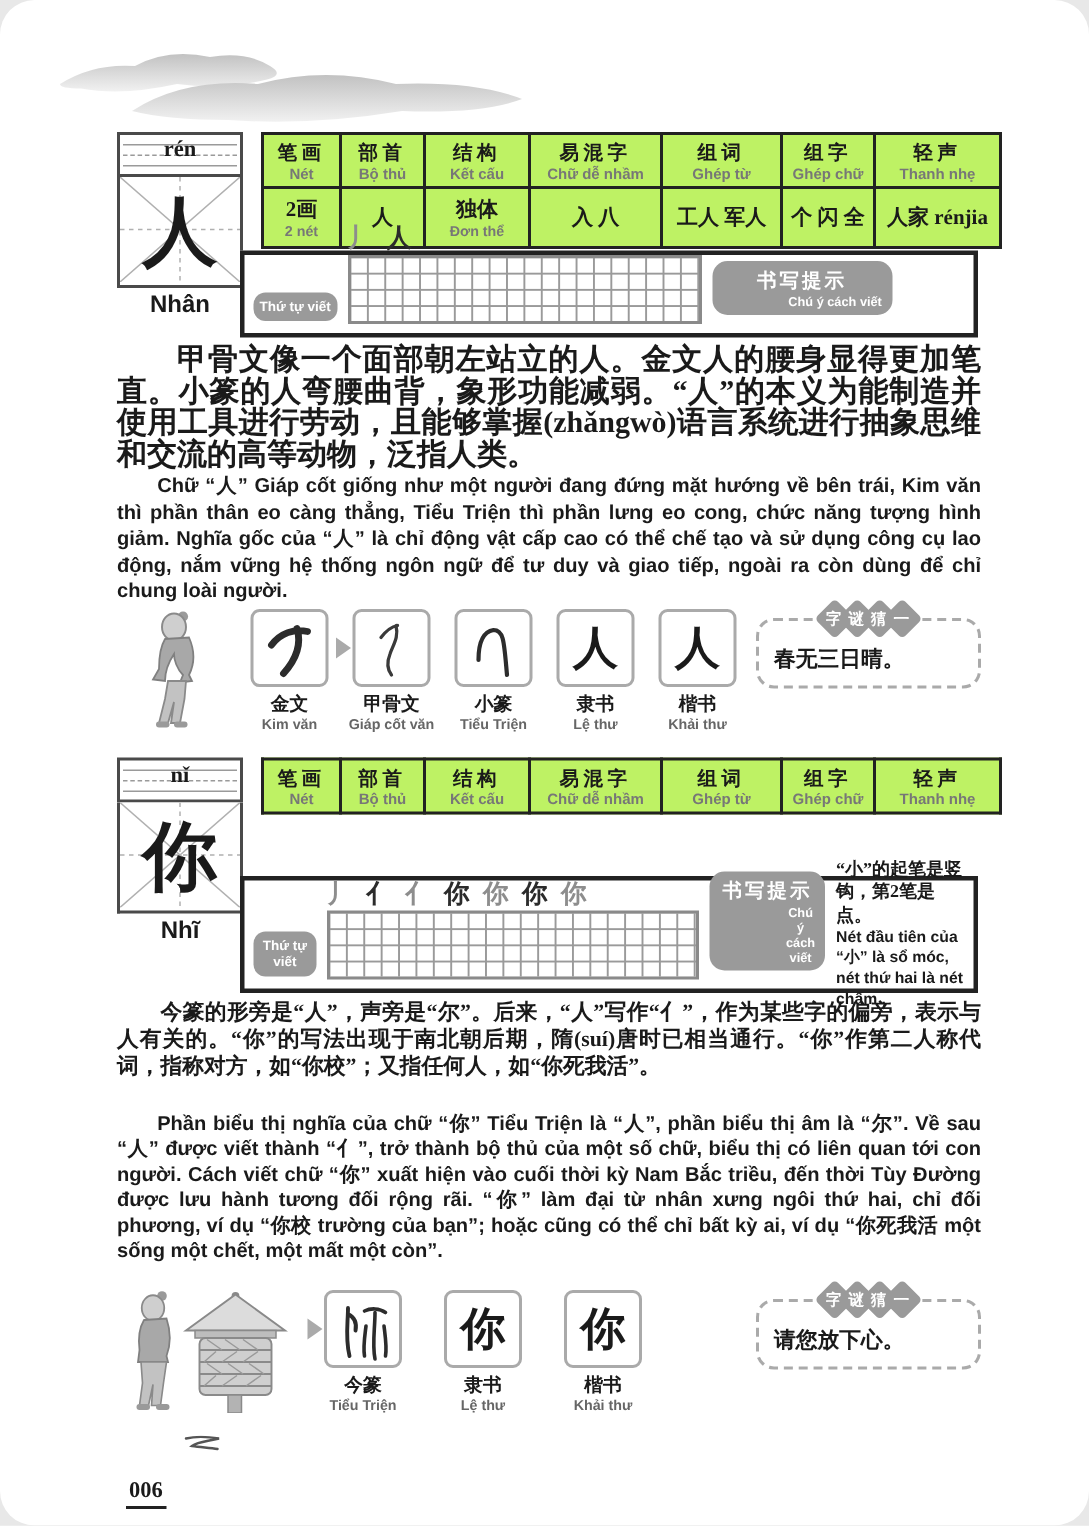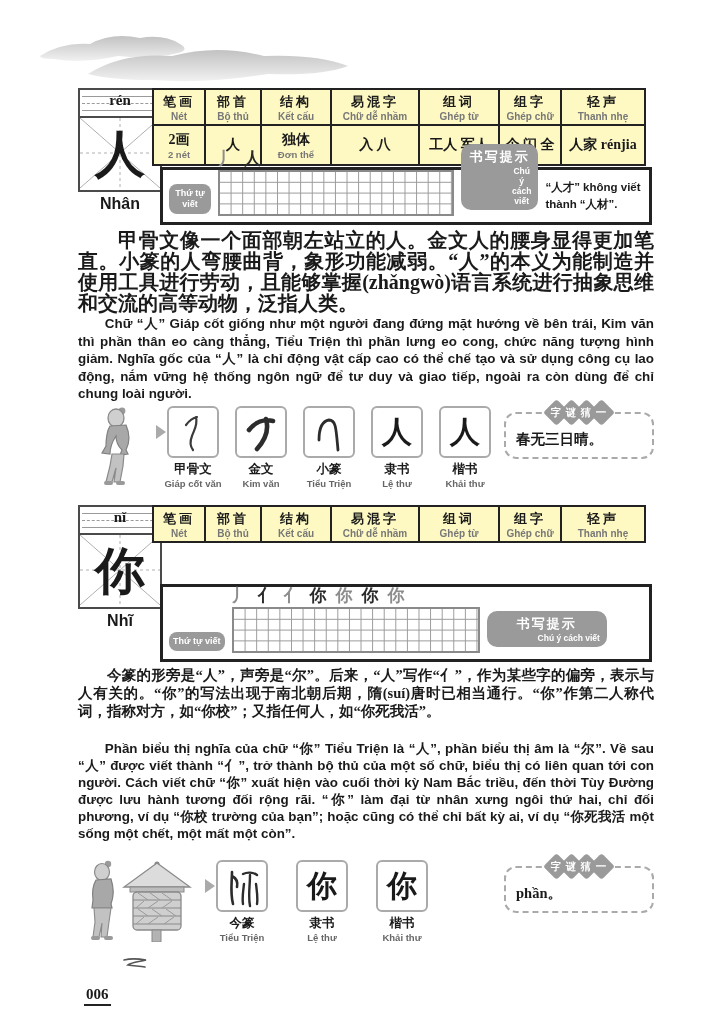--- a/index.html
+++ b/index.html
@@ -1,37 +1,37 @@
 <!DOCTYPE html>
 <html><head>
 <meta charset="utf-8">
 <style>
   html,body{margin:0;padding:0;background:#e8e8e8;}
   .page{position:relative;width:726px;height:1017px;background:#ffffff;margin:0 auto;
-        font-family:"Liberation Sans",sans-serif;color:#1a1a1a;overflow:hidden;}
+        font-family:"Liberation Sans",sans-serif;color:#1a1a1a;overflow:hidden;border-radius:23px;}
 
   
   .clouds{position:absolute;left:32px;top:26px;}
 
   
   .char-card{position:absolute;left:78px;width:84px;}
   .card1{top:88px;} .card2{top:505px;}
   .pinyin-box{border:2px solid #4a4a4a;height:26px;position:relative;background:#fff;}
   .pline{position:absolute;left:2px;right:2px;height:0;border-top:1px solid #9a9a9a;}
   .pline.dash{border-top-style:dashed;}
   .pinyin-text{position:absolute;left:0;right:0;top:2px;text-align:center;
         font-size:15px;font-weight:bold;font-family:"Liberation Serif",serif;}
   .hanzi-box{border:2px solid #4a4a4a;border-top:none;height:72px;position:relative;background:#fff;}
   .hanzi-box svg{position:absolute;left:0;top:0;}
   .hanzi-char{position:absolute;left:0;right:0;top:4px;text-align:center;font-size:50px;
         line-height:64px;font-weight:bold;font-family:"Liberation Serif","DejaVu Serif",serif;}
   .card-label{text-align:center;font-weight:bold;font-size:16px;margin-top:3px;}
 
   
-  .vocab-table{position:absolute;left:152px;width:492px;border-collapse:collapse;table-layout:fixed;background:#fef9c3;}
+  .vocab-table{position:absolute;left:174px;width:492px;border-collapse:collapse;table-layout:fixed;background:#bef264;}
   .table1{top:88px;} .table2{top:505px;}
   .vocab-table td{border:2px solid #222;text-align:center;padding:1px 0;vertical-align:middle;}
   .th-cn{display:block;font-size:13px;font-weight:bold;letter-spacing:3px;
         font-family:"Liberation Serif","DejaVu Serif",serif;}
   .th-vn{display:block;font-size:10px;color:#777;font-weight:bold;}
   .val-cn{display:block;font-size:14px;font-weight:bold;white-space:nowrap;
         font-family:"Liberation Serif","DejaVu Serif",serif;}
   .val-vn{display:block;font-size:9.5px;color:#777;font-weight:bold;text-align:center;}
   .hrow td{height:32px;} .vrow td{height:36px;}
 
@@ -213,56 +213,55 @@
         <span>丿</span>
         <span>人</span>
       </div>
       <div class="write-grid grid1"></div>
     </div>
     <div class="tip-badge">
       <span class="tb-cn">书写提示</span>
       <span class="tb-vn">Chú ý cách viết</span>
     </div>
     <div class="tip-text">
-      <div>“人才” không viết thành “人材”.</div>
     </div>
   </div>
 
   <div class="para para-cn p1cn">甲骨文像一个面部朝左站立的人。金文人的腰身显得更加笔直。小篆的人弯腰曲背，象形功能减弱。“人”的本义为能制造并使用工具进行劳动，且能够掌握(zhǎngwò)语言系统进行抽象思维和交流的高等动物，泛指人类。</div>
   <div class="para p1vn">Chữ “人” Giáp cốt giống như một người đang đứng mặt hướng về bên trái, Kim văn thì phần thân eo càng thẳng, Tiểu Triện thì phần lưng eo cong, chức năng tượng hình giảm. Nghĩa gốc của “人” là chỉ động vật cấp cao có thể chế tạo và sử dụng công cụ lao động, nắm vững hệ thống ngôn ngữ để tư duy và giao tiếp, ngoài ra còn dùng để chỉ chung loài người.</div>
 
   <div class="evo-row evo1">
     <div class="evo-illu" style="left:14px">
       <svg width="52" height="80" viewBox="0 0 52 80">
         <circle cx="30" cy="5" r="3.4" fill="#9a9a9a"></circle>
         <ellipse cx="24" cy="12" rx="8" ry="9" fill="#cfcfcf" stroke="#8a8a8a" stroke-width="1.3"></ellipse>
         <path d="M18,20 L34,19 C38,28 38,36 34,44 L36,48 L28,49 L30,44 C26,40 24,34 24,30 C20,36 18,42 18,48 L10,47 L14,40 C14,32 15,25 18,20 Z" fill="#a8a8a8" stroke="#808080" stroke-width="1.2"></path>
         <path d="M20,48 L32,48 L31,60 L28,76 L22,76 L24,62 L20,76 L14,76 L18,60 Z" fill="#c2c2c2" stroke="#8a8a8a" stroke-width="1.2"></path>
         <rect x="12" y="75" width="9" height="4" rx="2" fill="#9a9a9a"></rect>
         <rect x="24" y="75" width="9" height="4" rx="2" fill="#9a9a9a"></rect>
       </svg>
     </div>
     <div class="evo-boxes">
       <div class="evo-item">
+        <div class="evo-box">
+          <svg width="44" height="44" viewBox="0 0 44 44">
+              <path d="M10,20 C16,12 25,9 34,11 M27,9 C30,19 27,29 18,39" fill="none" stroke="#2c2c2c" stroke-width="4.6" stroke-linecap="round"></path>
+            </svg>
+        </div>
+        <div class="evo-cn">金文</div>
+        <div class="evo-vn">Kim văn</div>
+      </div>
+      <div class="evo-item">
         <div class="evo-box with-arrow">
           <svg width="44" height="44" viewBox="0 0 44 44">
               <path d="M26,7 C21,8 18,11 15,15 M25,7 C27,15 23,20 21,26 C19,31 19,36 22,40" fill="none" stroke="#3a3a3a" stroke-width="2.2" stroke-linecap="round"></path>
             </svg>
         </div>
         <div class="evo-cn">甲骨文</div>
         <div class="evo-vn">Giáp cốt văn</div>
-      </div>
-      <div class="evo-item">
-        <div class="evo-box">
-          <svg width="44" height="44" viewBox="0 0 44 44">
-              <path d="M10,20 C16,12 25,9 34,11 M27,9 C30,19 27,29 18,39" fill="none" stroke="#2c2c2c" stroke-width="4.6" stroke-linecap="round"></path>
-            </svg>
-        </div>
-        <div class="evo-cn">金文</div>
-        <div class="evo-vn">Kim văn</div>
       </div>
       <div class="evo-item">
         <div class="evo-box">
           <svg width="44" height="44" viewBox="0 0 44 44">
               <path d="M12,30 C12,17 16,11 22,10 C29,10 29,18 31,40" fill="none" stroke="#2c2c2c" stroke-width="2.8" stroke-linecap="round"></path>
             </svg>
         </div>
         <div class="evo-cn">小篆</div>
         <div class="evo-vn">Tiểu Triện</div>
       </div>
@@ -373,20 +372,24 @@
         <span>你</span>
         <span>你</span>
         <span>你</span>
         <span>你</span>
       </div>
       <div class="write-grid grid2"></div>
     </div>
     <div class="tip-badge">
       <span class="tb-cn">书写提示</span>
       <span class="tb-vn">Chú ý cách viết</span>
+    </div>
+    <div class="tip-text">
+      <div class="tip-cn">“小”的起笔是竖钩，第2笔是点。</div>
+      <div>Nét đầu tiên của “小” là sổ móc, nét thứ hai là nét chấm ,</div>
     </div>
   </div>
 
   <div class="para para-cn p2cn">今篆的形旁是“人”，声旁是“尔”。后来，“人”写作“亻”，作为某些字的偏旁，表示与人有关的。“你”的写法出现于南北朝后期，隋(suí)唐时已相当通行。“你”作第二人称代词，指称对方，如“你校”；又指任何人，如“你死我活”。</div>
   <div class="para p2vn">Phần biểu thị nghĩa của chữ “你” Tiểu Triện là “人”, phần biểu thị âm là “尔”. Về sau “人” được viết thành “亻”, trở thành bộ thủ của một số chữ, biểu thị có liên quan tới con người. Cách viết chữ “你” xuất hiện vào cuối thời kỳ Nam Bắc triều, đến thời Tùy Đường được lưu hành tương đối rộng rãi. “你” làm đại từ nhân xưng ngôi thứ hai, chỉ đối phương, ví dụ “你校 trường của bạn”; hoặc cũng có thể chỉ bất kỳ ai, ví dụ “你死我活 một sống một chết, một mất một còn”.</div>
 
   <div class="evo-row evo2">
     <div class="evo-illu" style="left:0px">
       <svg width="118" height="82" viewBox="0 0 118 82">
         <circle cx="30" cy="4" r="3.2" fill="#9a9a9a"></circle>
@@ -438,21 +441,21 @@
         <div class="diamond">
             <span>谜</span>
           </div>
         <div class="diamond">
             <span>猜</span>
           </div>
         <div class="diamond">
             <span>一</span>
           </div>
       </div>
-      <div class="riddle-text">phần。</div>
+      <div class="riddle-text">请您放下心。</div>
     </div>
   </div>
 
   <div class="page-num">006</div>
   <div class="page-num-swoosh">
     <svg width="26" height="12" viewBox="0 0 26 12">
         <path d="M2,2 C10,0 18,1 24,2 C16,4 10,4 6,7 C12,8 18,8 23,9" fill="none" stroke="#555" stroke-width="1.6" stroke-linecap="round"></path>
       </svg>
   </div>
 

